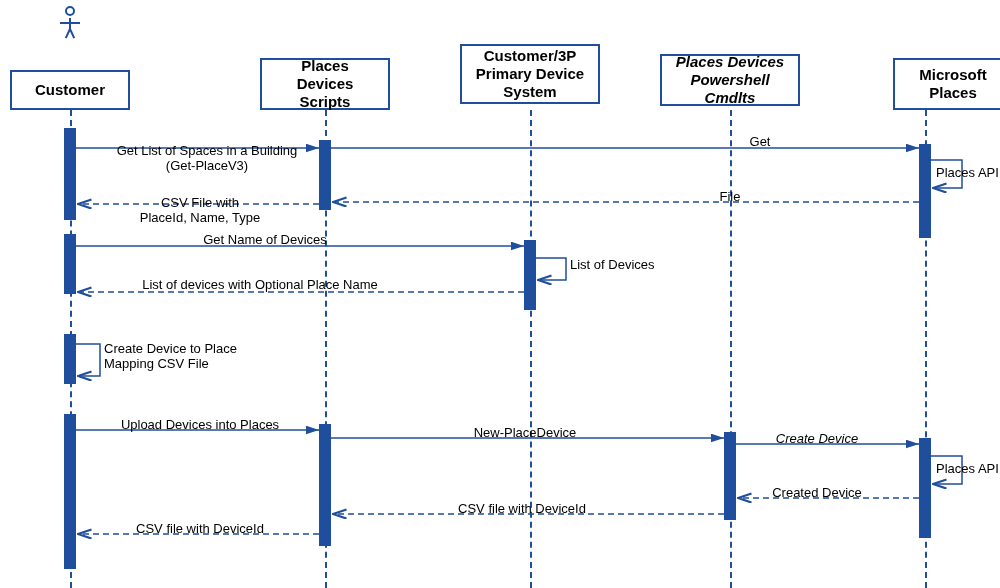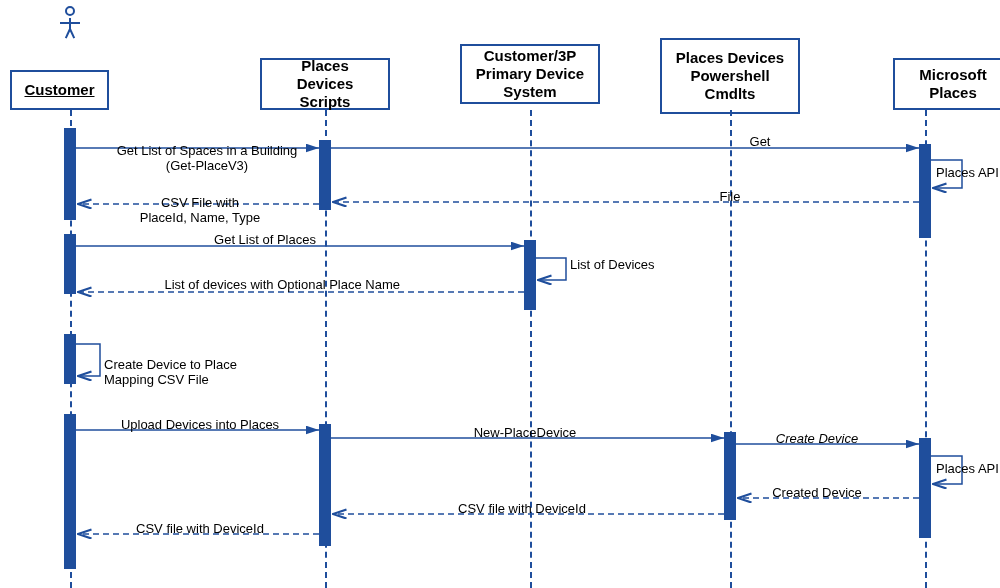--- a/index.html
+++ b/index.html
@@ -98,33 +98,33 @@
 <body>
 
 <div class="actor-icon" style="top:6px; left:60px;">
   <div class="head"></div>
     <div class="body"></div>
     <div class="arms"></div>
     <div class="leg-l"></div>
     <div class="leg-r"></div>
 </div>
 
-<div class="participant-box" style="top:70px; left:10px; width:99px; height:40px;text-decoration:underline;">
+<div class="participant-box" style="top:70px; left:10px; width:120px; height:40px;">
     <span>Customer</span>
   </div>
 <div class="participant-box" style="top:58px; left:260px; width:130px; height:52px;">
     <span>Places Devices
 Scripts</span>
   </div>
 <div class="participant-box" style="top:44px; left:460px; width:140px; height:60px;">
     <span>Customer/3P
 Primary
 Device System</span>
   </div>
-<div class="participant-box" style="top:38px; left:660px; width:140px; height:76px;">
+<div class="participant-box" style="top:54px; left:660px; width:140px; height:52px;font-style:italic;">
     <span>Places Devices
 Powershell
 Cmdlts</span>
   </div>
 <div class="participant-box" style="top:58px; left:865px; width:120px; height:52px;margin-left:28px;">
     <span>Microsoft
 Places</span>
   </div>
 
 <div class="lifeline" style="top:110px; left:70px; height:478px;"></div>
@@ -191,24 +191,24 @@
   <line x1="319" y1="534" x2="78" y2="534" stroke="#1f4e9c" stroke-width="1.5" stroke-dasharray="6,4" marker-end="url(#arrow-open)"></line>
 </svg>
 
 <div class="msg-label" style="top:144px; left:98px; width:218px;">Get List of Spaces in a Building
 (Get-PlaceV3)</div>
 <div class="msg-label" style="top:135px; left:746px; width:28px;">Get</div>
 <div class="msg-label" style="top:166px; left:936px; width:70px; text-align:left;">Places API</div>
 <div class="msg-label" style="top:190px; left:716px; width:28px;">File</div>
 <div class="msg-label" style="top:196px; left:120px; width:160px;">CSV File with
 PlaceId, Name, Type</div>
-<div class="msg-label" style="top:233px; left:190px; width:150px;">Get List of Places</div>
+<div class="msg-label" style="top:233px; left:190px; width:150px;">Get Name of Devices</div>
 <div class="msg-label" style="top:258px; left:570px; width:100px; text-align:left;">List of Devices</div>
-<div class="msg-label" style="top:278px; left:120px; width:280px;text-align:right;">List of devices with Optional Place Name</div>
-<div class="msg-label" style="top:342px; left:104px; width:160px; text-align:left;margin-top:16px;">Create Device to Place
+<div class="msg-label" style="top:278px; left:120px; width:280px;">List of devices with Optional Place Name</div>
+<div class="msg-label" style="top:342px; left:104px; width:160px; text-align:left;">Create Device to Place
 Mapping CSV File</div>
 <div class="msg-label" style="top:418px; left:110px; width:180px;">Upload Devices into Places</div>
 <div class="msg-label" style="top:426px; left:460px; width:130px;">New-PlaceDevice</div>
 <div class="msg-label" style="top:432px; left:762px; width:110px;font-style:italic;">Create Device</div>
 <div class="msg-label" style="top:462px; left:936px; width:70px; text-align:left;">Places API</div>
 <div class="msg-label" style="top:486px; left:762px; width:110px;text-align:center;">Created Device</div>
 <div class="msg-label" style="top:502px; left:442px; width:160px;">CSV file with DeviceId</div>
 <div class="msg-label" style="top:522px; left:110px; width:180px;">CSV file with DeviceId</div>
 
 </body></html>

